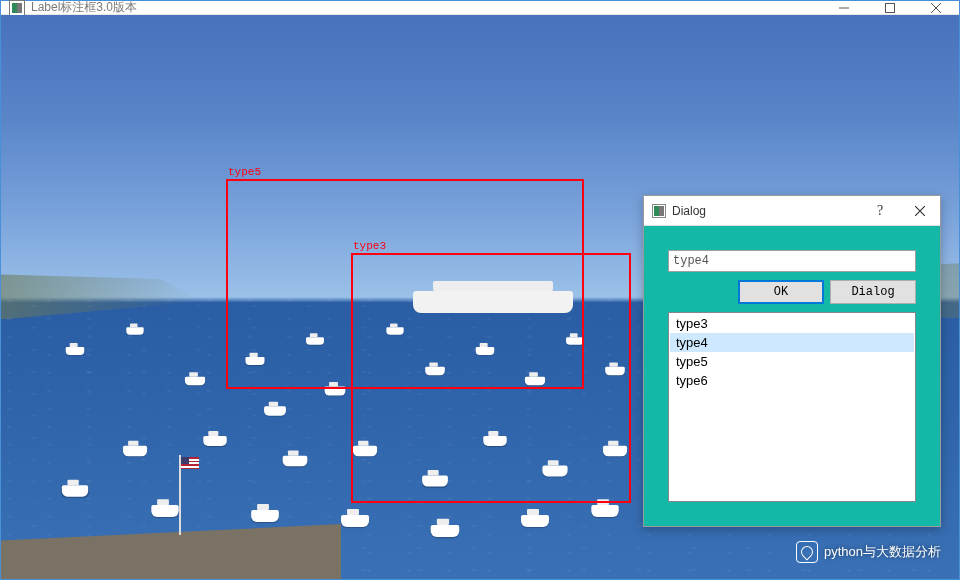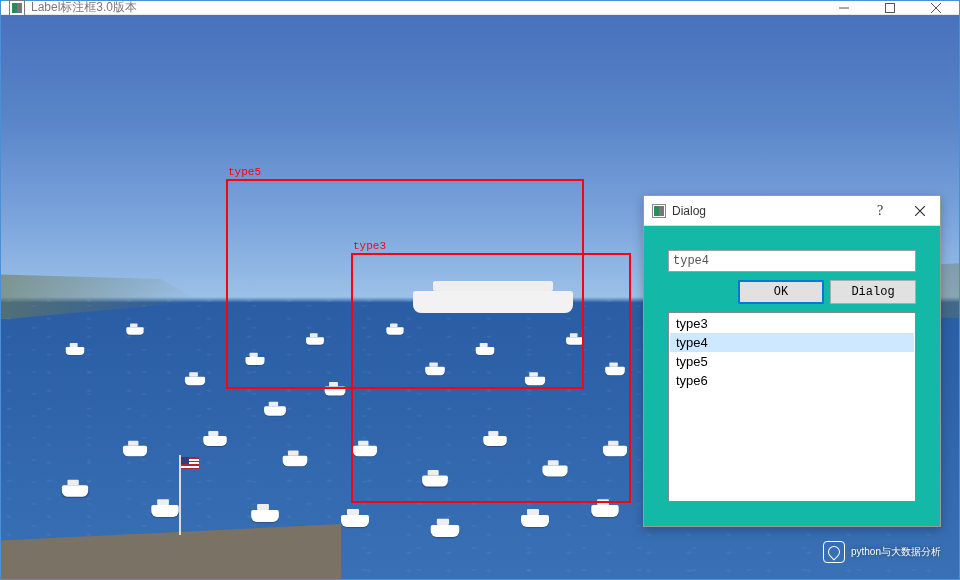--- a/index.html
+++ b/index.html
@@ -162,21 +162,21 @@
   .dlg-list .item {
     padding: 2px 6px;
     font-size: 13px;
     cursor: default;
   }
   .dlg-list .item.selected { background: #cde8ff; }
 
   .watermark {
     position:absolute; right:18px; bottom:16px;
     display:flex; align-items:center; gap:6px;
-    color:#fff; font-size:10px;
+    color:#fff; font-size:13px;
     text-shadow: 0 0 4px rgba(0,0,0,0.5);
     font-family: "Microsoft YaHei", sans-serif;
   }
   .watermark .wm-icon{
     width:22px;height:22px;border:1.5px solid #fff;border-radius:4px;
     display:flex;align-items:center;justify-content:center;
   }
   .watermark .wm-icon::before{content:"";width:10px;height:10px;border:1.5px solid #fff;border-radius:50% 50% 50% 0;transform:rotate(-45deg);}
 </style>
 </head>

